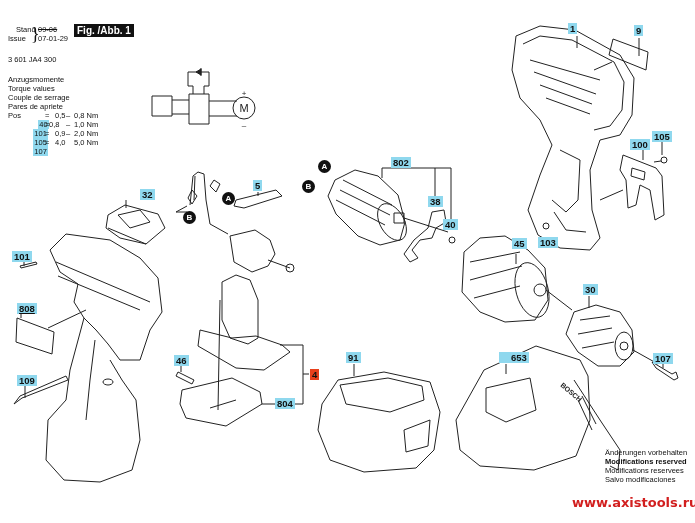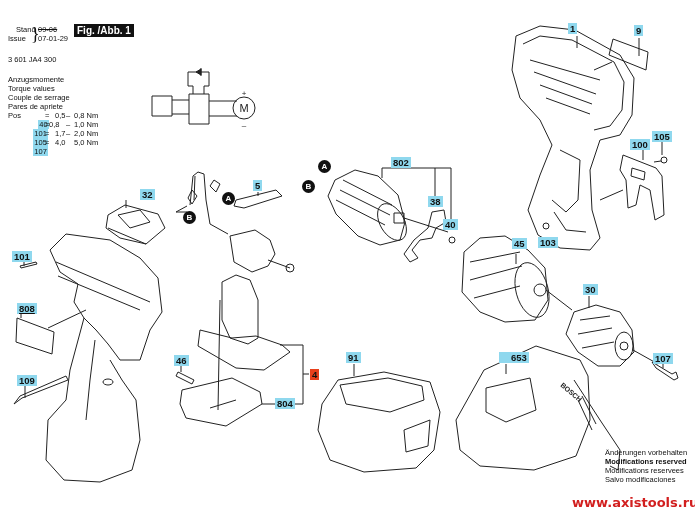--- a/index.html
+++ b/index.html
@@ -55,21 +55,21 @@
     <span class="hl">107</span>
   </div>
 
   <div class="tq-row" style="left:45px;top:111px;">=</div>
   <div class="tq-row" style="left:45px;top:120px;">=</div>
   <div class="tq-row" style="left:45px;top:129px;">=</div>
   <div class="tq-row" style="left:45px;top:138px;">=</div>
 
   <div class="tq-row" style="left:55px;top:111px;">0,5</div>
   <div class="tq-row" style="left:49px;top:120px;">0,8</div>
-  <div class="tq-row" style="left:55px;top:129px;">1,7</div>
+  <div class="tq-row" style="left:55px;top:129px;">0,9</div>
   <div class="tq-row" style="left:55px;top:138px;">4,0</div>
 
   <div class="tq-row" style="left:66px;top:111px;">–</div>
   <div class="tq-row" style="left:66px;top:120px;">–</div>
   <div class="tq-row" style="left:66px;top:129px;">–</div>
   <div class="tq-row" style="left:66px;top:138px;"> </div>
 
   <div class="tq-row" style="left:74px;top:111px;">0,8 Nm</div>
   <div class="tq-row" style="left:74px;top:120px;">1,0 Nm</div>
   <div class="tq-row" style="left:74px;top:129px;">2,0 Nm</div>

